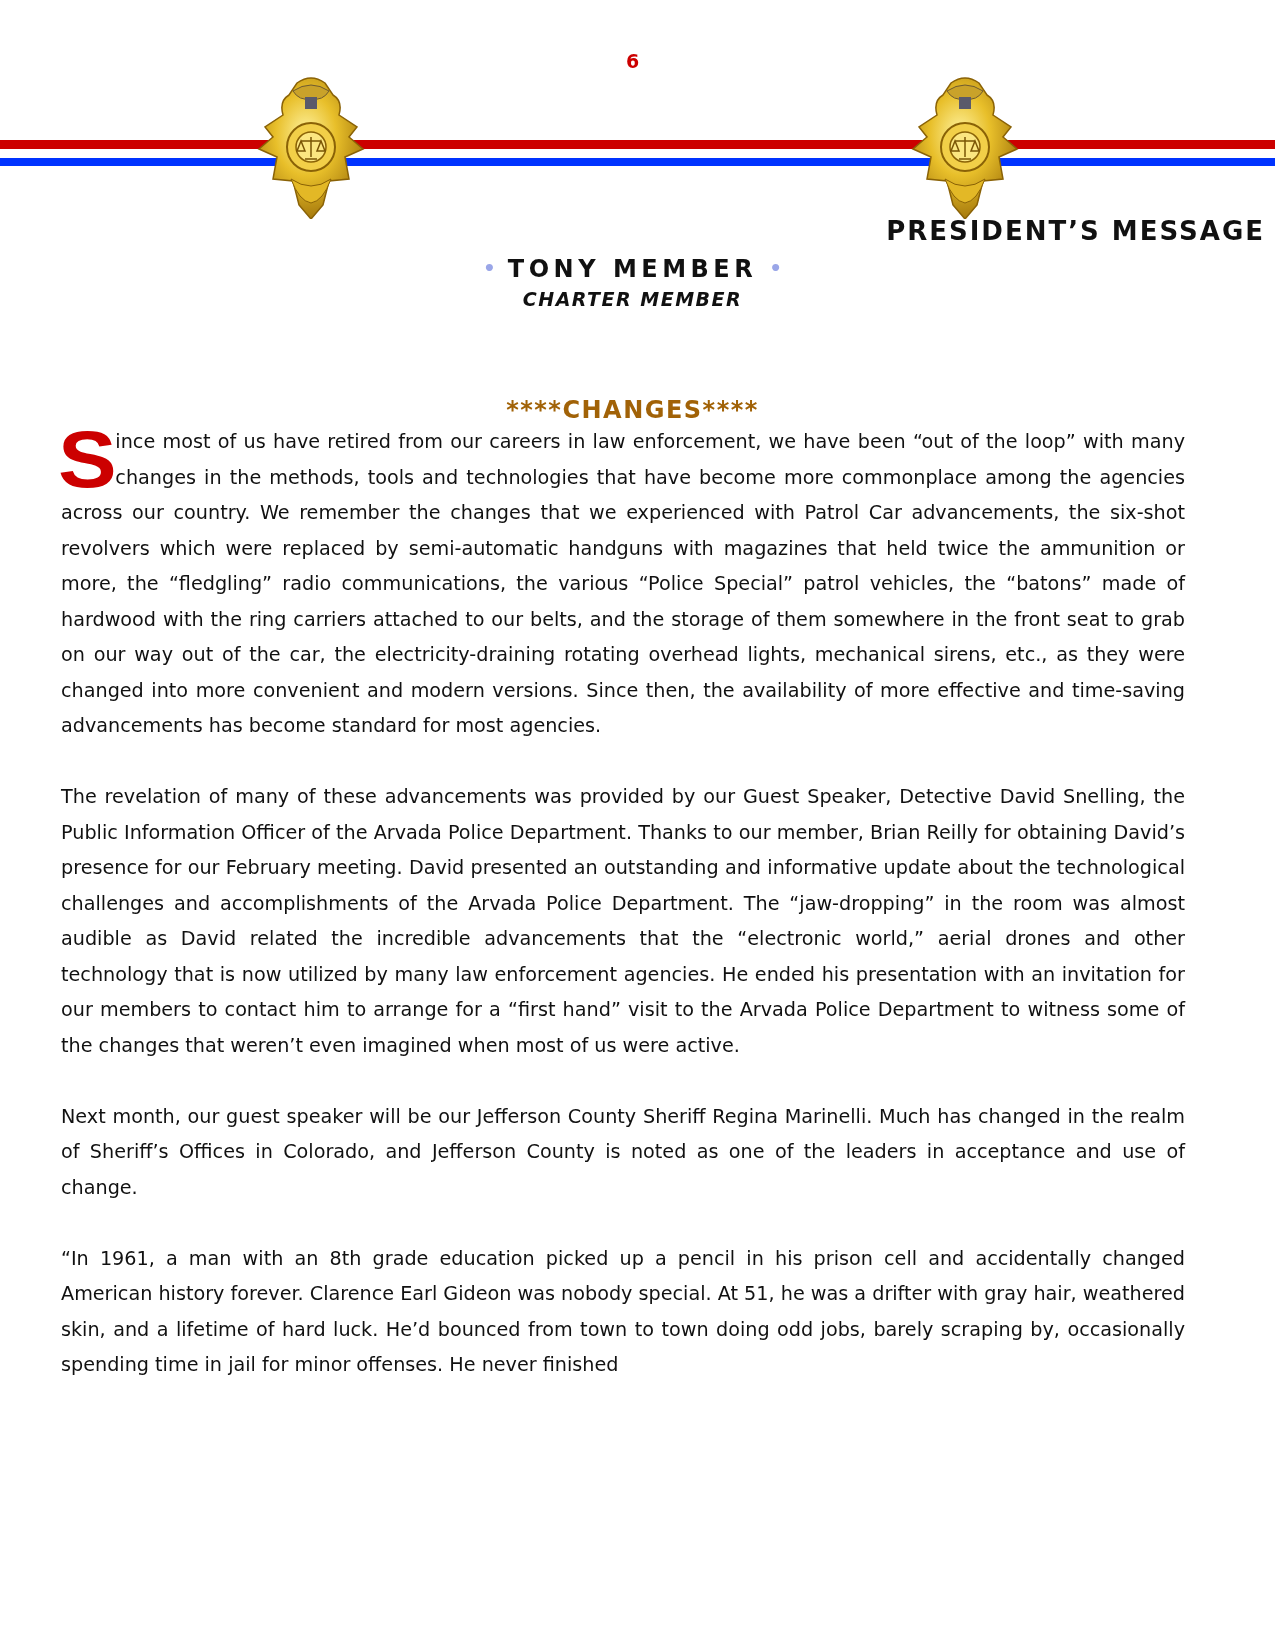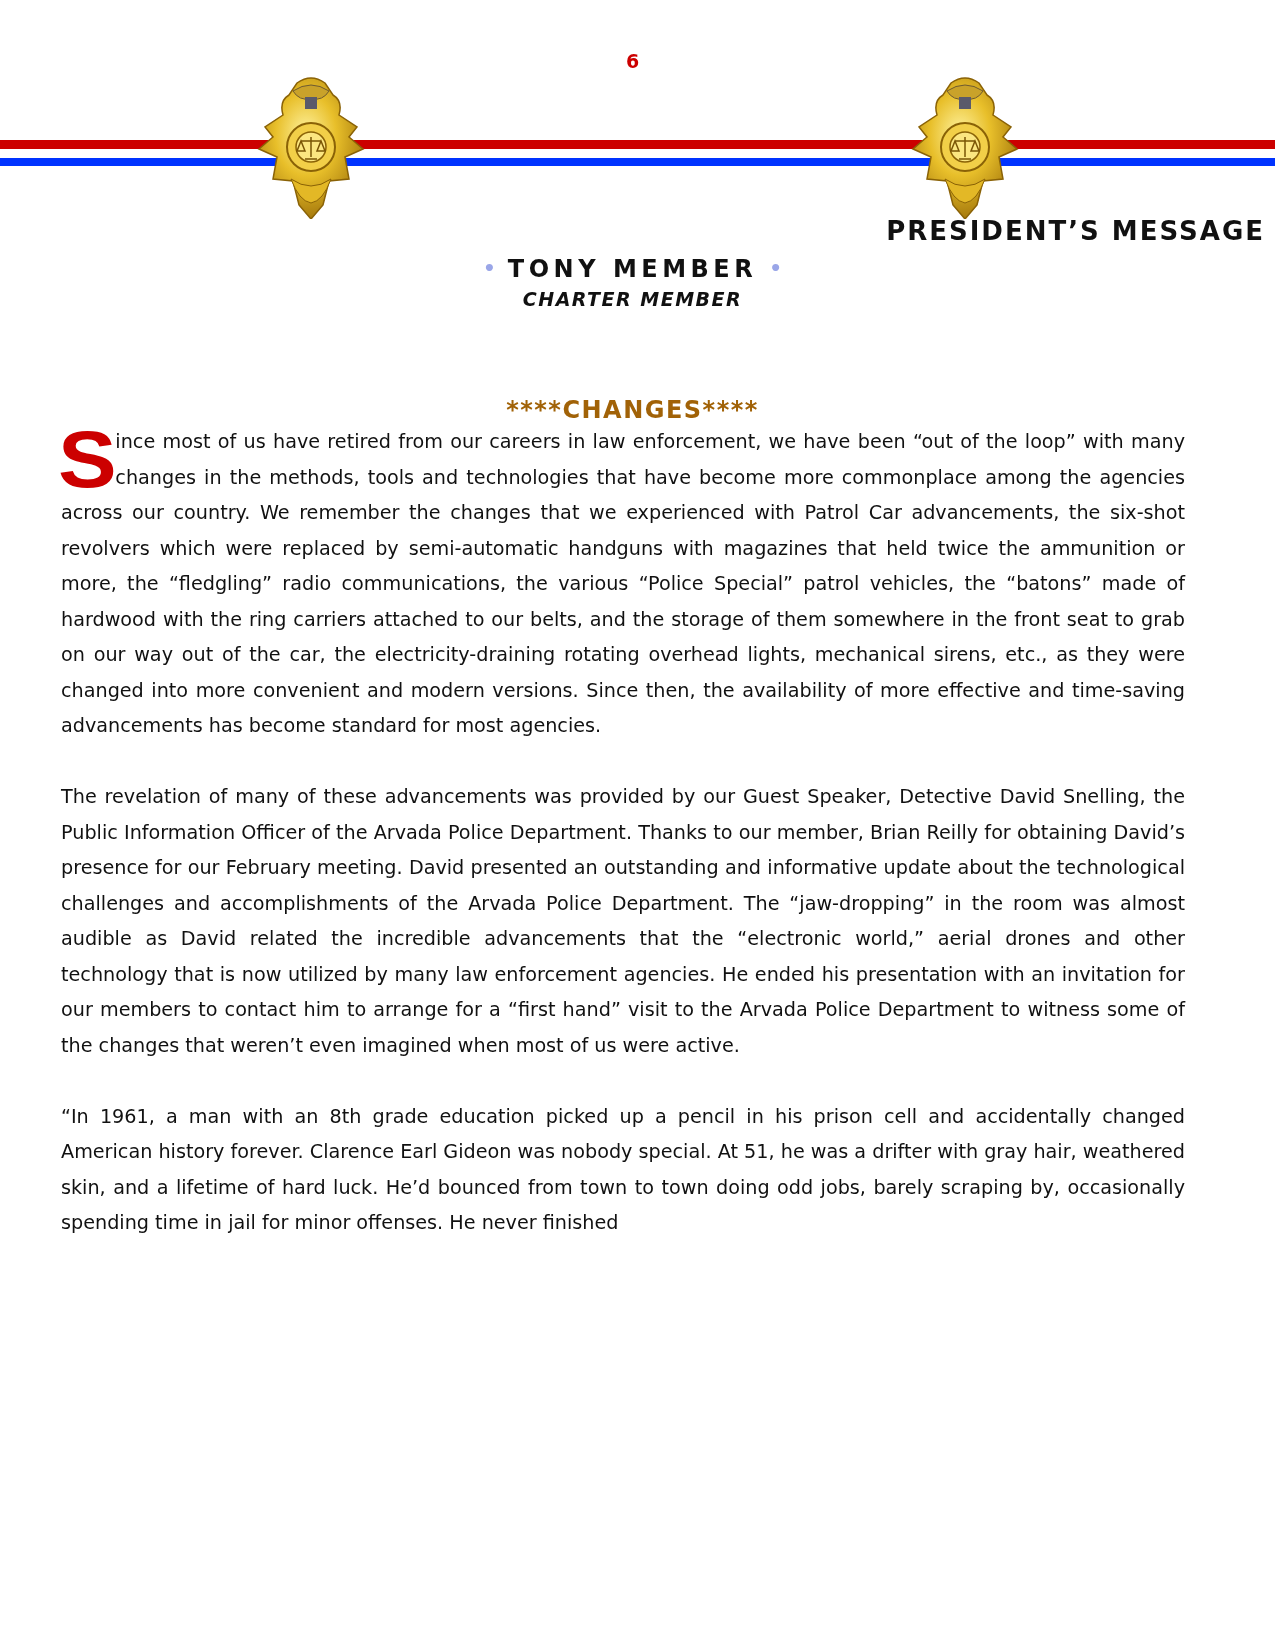--- a/index.html
+++ b/index.html
@@ -74,14 +74,15 @@
   <span class="dot">•</span><span>TONY MEMBER</span><span class="dot">•</span>
 </div>
 
 <div class="hdr subtitle">CHARTER MEMBER</div>
 
 <div class="hdr section-title">****CHANGES****</div>
 
 <div class="body">
   <p><span class="dropcap">S</span><span>ince most of us have retired from our careers in law enforcement, we have been “out of the loop” with many changes in the methods, tools and technologies that have become more commonplace among the agencies across our country. We remember the changes that we experienced with Patrol Car advancements, the six-shot revolvers which were replaced by semi-automatic handguns with magazines that held twice the ammunition or more, the “fledgling” radio communications, the various “Police Special” patrol vehicles, the “batons” made of hardwood with the ring carriers attached to our belts, and the storage of them somewhere in the front seat to grab on our way out of the car, the electricity-draining rotating overhead lights, mechanical sirens, etc., as they were changed into more convenient and modern versions. Since then, the availability of more effective and time-saving advancements has become standard for most agencies.</span></p>
   <p>The revelation of many of these advancements was provided by our Guest Speaker, Detective David Snelling, the Public Information Officer of the Arvada Police Department. Thanks to our member, Brian Reilly for obtaining David’s presence for our February meeting. David presented an outstanding and informative update about the technological challenges and accomplishments of the Arvada Police Department. The “jaw-dropping” in the room was almost audible as David related the incredible advancements that the “electronic world,” aerial drones and other technology that is now utilized by many law enforcement agencies. He ended his presentation with an invitation for our members to contact him to arrange for a “first hand” visit to the Arvada Police Department to witness some of the changes that weren’t even imagined when most of us were active.</p>
+  <p>Next month, our guest speaker will be our Jefferson County Sheriff Regina Marinelli. Much has changed in the realm of Sheriff’s Offices in Colorado, and Jefferson County is noted as one of the leaders in acceptance and use of change.</p>
   <p>“In 1961, a man with an 8th grade education picked up a pencil in his prison cell and accidentally changed American history forever. Clarence Earl Gideon was nobody special. At 51, he was a drifter with gray hair, weathered skin, and a lifetime of hard luck. He’d bounced from town to town doing odd jobs, barely scraping by, occasionally spending time in jail for minor offenses. He never finished</p>
 </div>
 
 </body></html>

